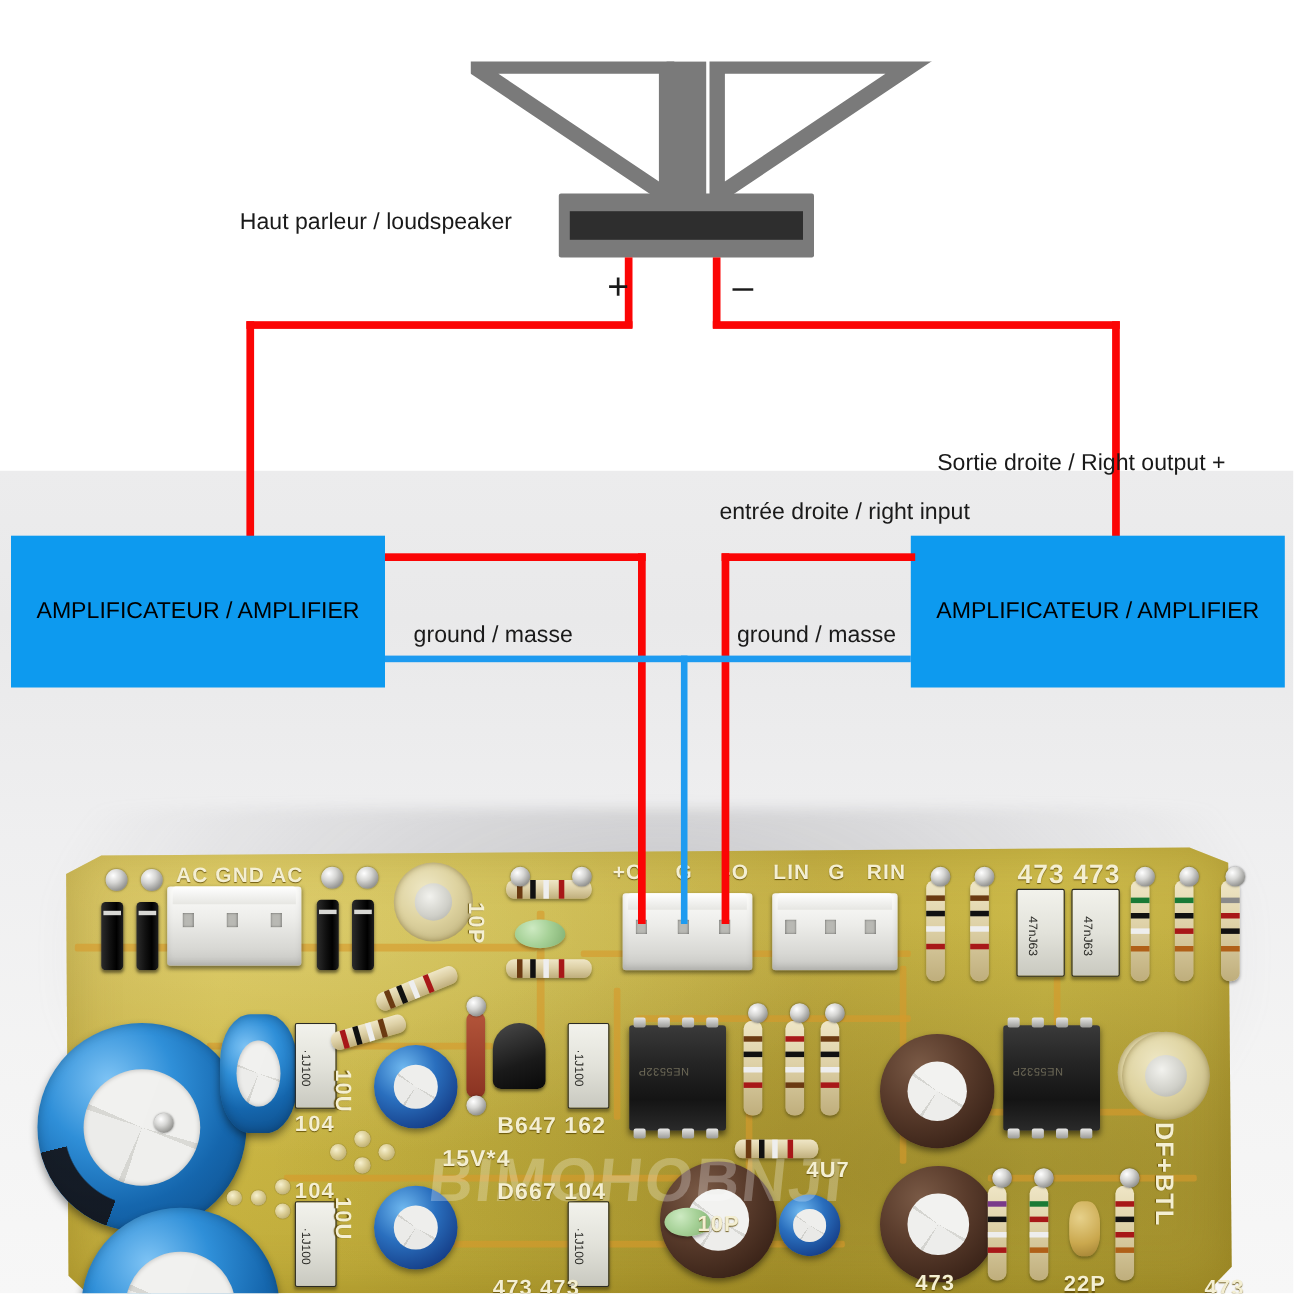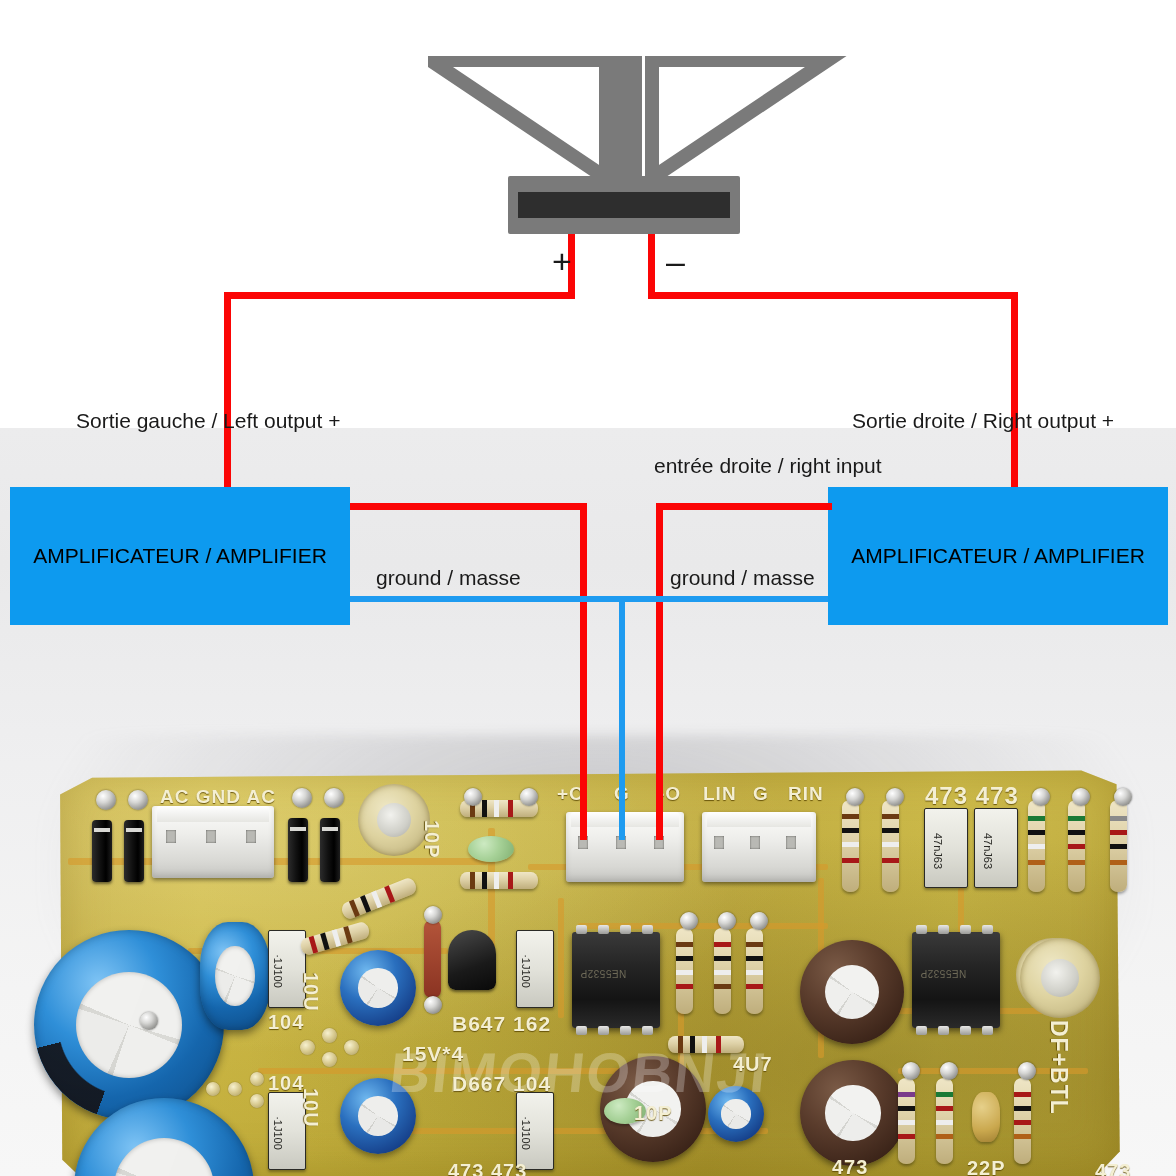--- a/index.html
+++ b/index.html
@@ -606,34 +606,34 @@
     </svg>
     <svg width="420" height="130" style="position:absolute;left:640px;top:56px;" viewBox="0 0 420 130">
       <polygon points="188,4 12,4 12,122" fill="none" stroke="#7a7a7a" stroke-width="14"></polygon>
     </svg>
     <div class="spk-stem" style="left:606px;top:56px;width:36px;height:134px;"></div>
     <div class="spk-body" style="left:508px;top:176px;width:232px;height:58px;">
       <div class="slit"></div>
     </div>
   </div>
 
+  <div class="lbl" style="left:218px;top:190px;">Haut parleur / loudspeaker</div>
 
   <div class="wire-r" style="left:568px;top:234px;width:7px;height:64px;"></div>
   <div class="wire-r" style="left:648px;top:234px;width:7px;height:64px;"></div>
 
   <div class="lbl plus" style="left:552px;top:242px;">+</div>
   <div class="lbl plus" style="left:666px;top:242px;">–</div>
 
   <div class="wire-r" style="left:224px;top:292px;width:351px;height:7px;"></div>
   <div class="wire-r" style="left:224px;top:292px;width:7px;height:200px;"></div>
 
   <div class="wire-r" style="left:648px;top:292px;width:370px;height:7px;"></div>
   <div class="wire-r" style="left:1011px;top:292px;width:7px;height:200px;"></div>
 
-  <div class="lbl" style="left:76px;top:409px;">Sortie  gauche /  Left output +</div>
   <div class="lbl" style="left:852px;top:409px;">Sortie  droite /  Right output +</div>
 
   <div class="lbl" style="left:654px;top:454px;">entrée droite / right input</div>
 
   <div class="amp" style="left:10px;top:487px;width:340px;height:138px;">
     <div>
       <div>AMPLIFICATEUR / AMPLIFIER</div>
     </div>
   </div>
   <div class="amp" style="left:828px;top:487px;width:340px;height:138px;">

